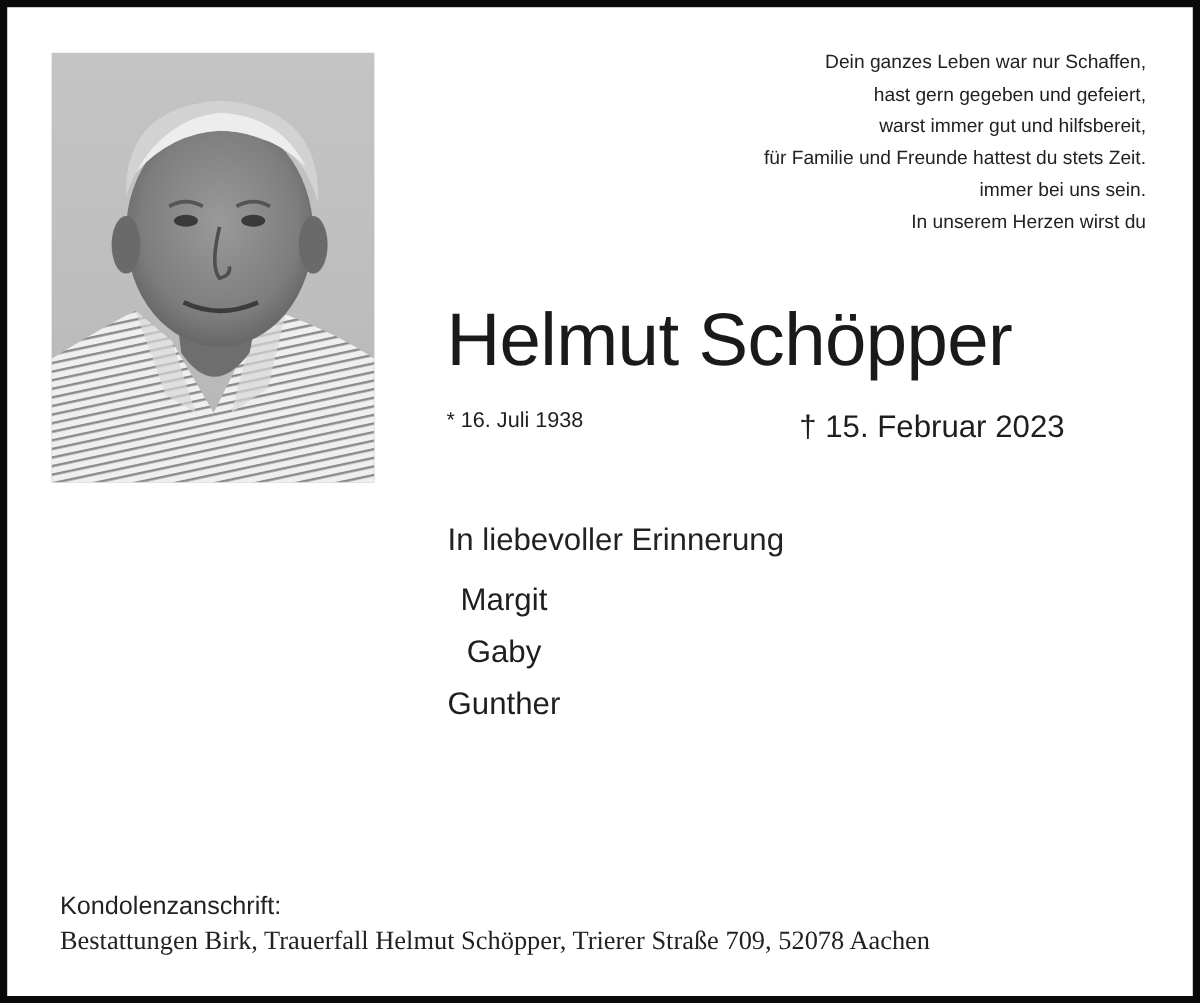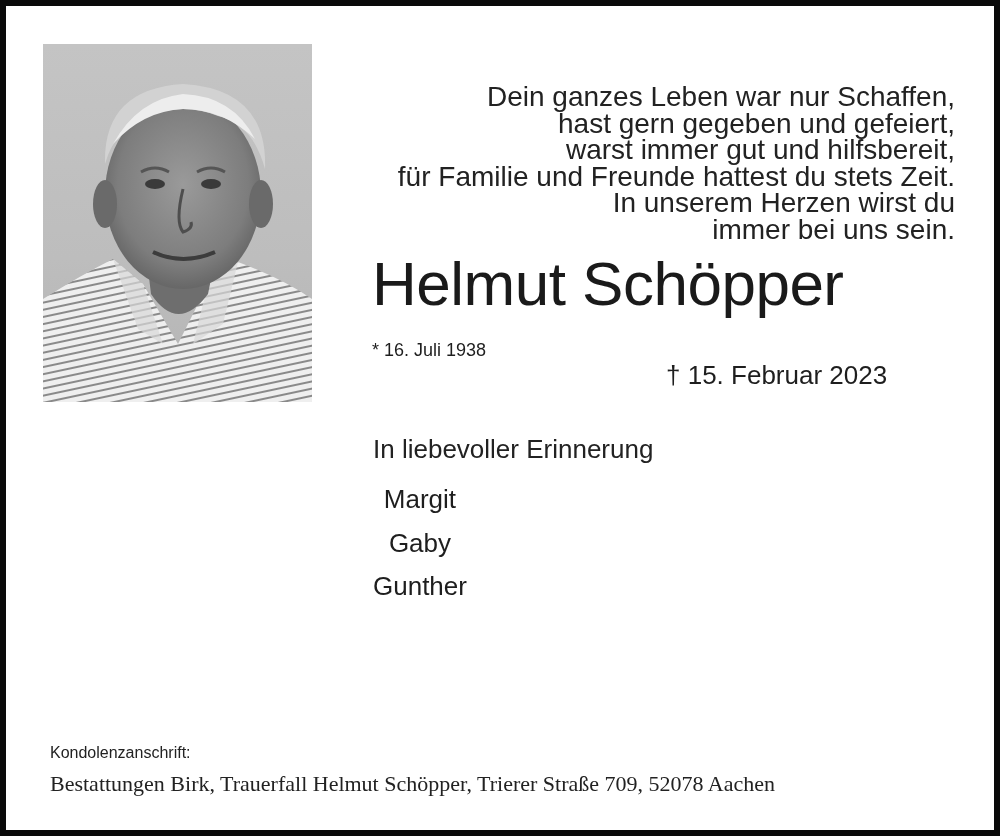--- a/index.html
+++ b/index.html
@@ -1,31 +1,31 @@
 <!DOCTYPE html>
 <html><head>
   <meta charset="utf-8">
   <style>
     html, body { margin: 0; padding: 0; background: #ffffff; }
     body { width: 1000px; height: 836px; position: relative; overflow: hidden; font-family: "Liberation Sans", sans-serif; color: #1e1e1e; }
     .frame { position: absolute; left: 0; top: 0; width: 988px; height: 824px; border: 6px solid #0a0a0a; background: #fff; }
     .photo { position: absolute; left: 43px; top: 44px; width: 269px; height: 358px; background: linear-gradient(180deg, #c4c4c4 0%, #bdbdbd 60%, #b4b4b4 100%); overflow: hidden; }
     .photo svg { position: absolute; left: 0; top: 0; }
-    .poem { position: absolute; right: 45px; top: 40px; text-align: right; font-size: 28px; line-height: 26.5px; color: #222; margin-top: 44px; }
+    .poem { position: absolute; right: 45px; top: 40px; text-align: right; font-size: 16px; line-height: 26.5px; color: #222; }
     .poem div { white-space: nowrap; }
     .name { position: absolute; left: 372px; top: 248px; font-size: 62px; letter-spacing: -0.5px; color: #1a1a1a; white-space: nowrap; }
     .born { position: absolute; left: 372px; top: 340px; font-size: 18px; color: #1e1e1e; white-space: nowrap; }
-    .died { position: absolute; left: 666px; top: 360px; font-size: 26px; color: #1e1e1e; white-space: nowrap; text-align: right; }
+    .died { position: absolute; left: 666px; top: 340px; font-size: 26px; color: #1e1e1e; white-space: nowrap; text-align: right; }
     .memory { position: absolute; left: 373px; top: 434px; font-size: 26px; color: #222; white-space: nowrap; }
     .mourners { position: absolute; left: 373px; top: 478px; font-size: 26px; line-height: 43.5px; color: #1e1e1e; }
     .mourners div { white-space: nowrap; text-align: center; }
     .ceremony { position: absolute; left: 50px; top: 648px; width: 887px; font-size: 19.5px; line-height: 26.5px; text-align: justify; color: #222; }
     .ceremony .line { display: block; text-align: justify; text-align-last: justify; white-space: nowrap; }
     .ceremony .line.last { text-align-last: left; }
-    .condolence-label { position: absolute; left: 50px; top: 744px; font-size: 16px; color: #222; white-space: nowrap; }
+    .condolence-label { position: absolute; left: 50px; top: 744px; font-size: 21px; color: #222; white-space: nowrap; }
     .condolence-address { position: absolute; left: 50px; top: 771px; font-size: 22px; color: #222; white-space: nowrap; font-family: Liberation Serif, serif; }
   </style>
 </head>
 <body>
 
 <div class="frame"></div>
 
 <div class="photo">
   <svg width="269" height="358" viewBox="0 0 269 358">
     <defs>
@@ -64,22 +64,22 @@
 
     <path d="M110 208 Q140 222 172 208" stroke="#3c3c3c" stroke-width="4" fill="none"></path>
   </svg>
 </div>
 
 <div class="poem">
   <div>Dein ganzes Leben war nur Schaffen,</div>
   <div>hast gern gegeben und gefeiert,</div>
   <div>warst immer gut und hilfsbereit,</div>
   <div>für Familie und Freunde hattest du stets Zeit.</div>
+  <div>immer bei uns sein.</div>
   <div>In unserem Herzen wirst du</div>
-  <div>immer bei uns sein.</div>
 </div>
 
 <div class="name">Helmut Schöpper</div>
 
 <div class="born">* 16. Juli 1938</div>
 <div class="died">† 15. Februar 2023</div>
 
 <div class="memory">In liebevoller Erinnerung</div>
 
 <div class="mourners">

